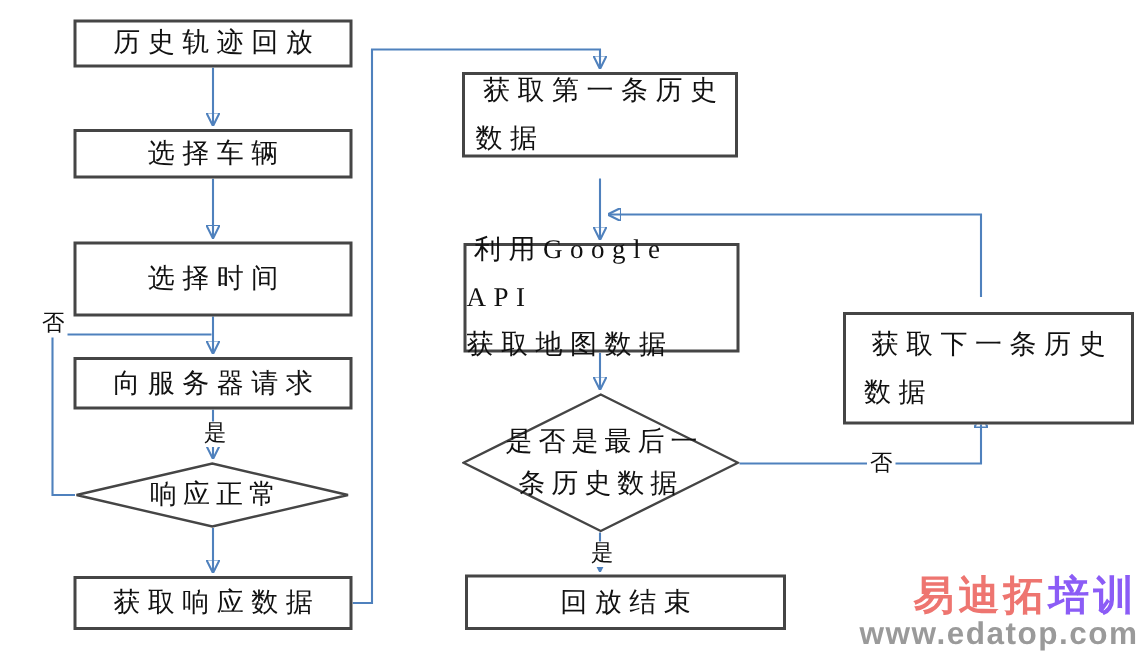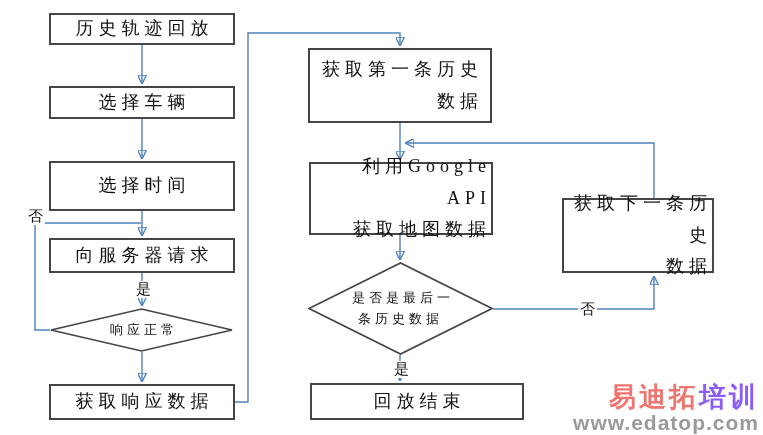--- a/index.html
+++ b/index.html
@@ -5,34 +5,34 @@
   html,body{margin:0;padding:0;background:#fff;}
   .stage{
     position:relative;width:763px;height:435px;background:#fff;
     font-family:"Liberation Serif","DejaVu Serif",serif;
     overflow:hidden;
   }
   .connectors{position:absolute;left:0;top:0;width:763px;height:435px;}
   .connectors path{fill:none;stroke:#4f81bd;stroke-width:1.4;}
   .box{
     position:absolute;background:#fff;border:2px solid #454545;
-    display:flex;align-items:center;justify-content:center;text-align:right;
+    display:flex;align-items:center;justify-content:center;text-align:left;
     box-sizing:border-box;
   }
   .box span, .diamond span{
     white-space:pre-line;font-size:18px;color:#111;letter-spacing:5px;
     line-height:1.75;text-indent:5px; 
   }
   .diamond{
     position:absolute;display:flex;align-items:center;justify-content:center;
     text-align:center;box-sizing:border-box;
   }
   .diamond svg{position:absolute;left:0;top:0;width:100%;height:100%;}
   .diamond polygon{fill:#fff;stroke:#454545;stroke-width:1.6;}
-  .diamond span{position:relative;font-size:13px;letter-spacing:4px;line-height:1.55;}
+  .diamond span{position:relative;font-size:18px;letter-spacing:4px;line-height:1.55;}
   .edge-label{
     position:absolute;font-size:15px;color:#111;background:#fff;
     padding:0 2px;line-height:1.1;
   }
   .watermark{
     position:absolute;right:4px;bottom:2px;text-align:right;
     font-family:"Liberation Sans","DejaVu Sans",sans-serif;font-weight:bold;
     line-height:1.0;user-select:none;
   }
   .wm-brand{font-size:27px;letter-spacing:3px;}
@@ -85,21 +85,21 @@
     <svg viewBox="0 0 183 44" preserveAspectRatio="none">
       <polygon points="1,22 91.5,1 182,22 91.5,43"></polygon>
     </svg>
     <span>响应正常</span>
   </div>
 
   <div class="box" style="left:49px;top:384px;width:186px;height:36px">
     <span>获取响应数据</span>
   </div>
 
-  <div class="box" style="left:308px;top:48px;width:184px;height:75px">
+  <div class="box" style="left:308px;top:48px;width:184px;height:57px">
     <span>获取第一条历史
 数据</span>
   </div>
 
   <div class="box" style="left:309px;top:162px;width:184px;height:73px">
     <span>利用Google API
 获取地图数据</span>
   </div>
 
   <div class="diamond" style="left:308px;top:262px;width:185px;height:93px">
@@ -107,21 +107,21 @@
       <polygon points="1,46.5 92.5,1 184,46.5 92.5,92"></polygon>
     </svg>
     <span>是否是最后一
 条历史数据</span>
   </div>
 
   <div class="box" style="left:310px;top:383px;width:214px;height:37px">
     <span>回放结束</span>
   </div>
 
-  <div class="box" style="left:562px;top:198px;width:152px;height:75px">
+  <div class="box" style="left:562px;top:208px;width:194px;height:75px">
     <span>获取下一条历史
 数据</span>
   </div>
 
   <div class="edge-label" style="left:26px;top:208px">否</div>
   <div class="edge-label" style="left:134px;top:281px">是</div>
   <div class="edge-label" style="left:392px;top:361px">是</div>
   <div class="edge-label" style="left:578px;top:301px">否</div>
 
   <div class="watermark">

